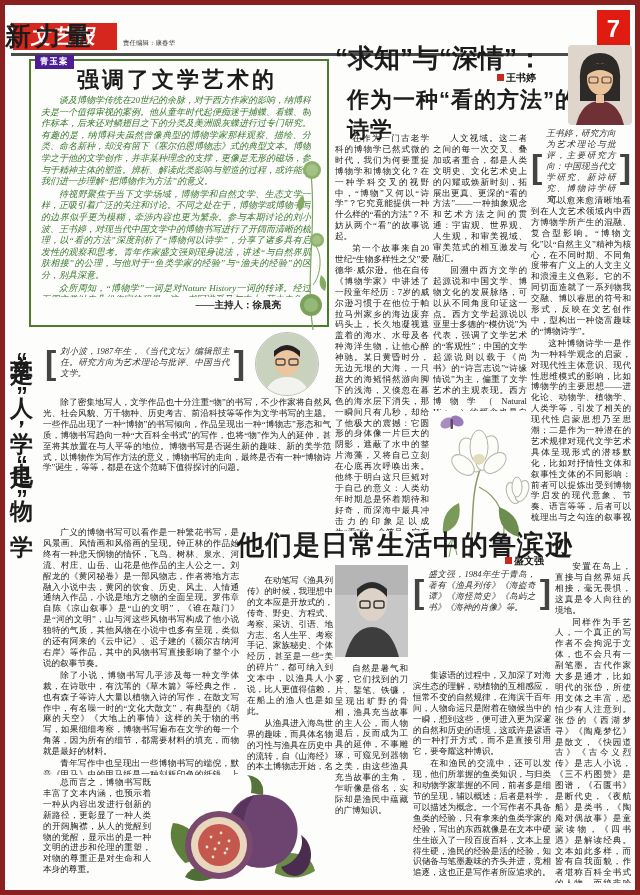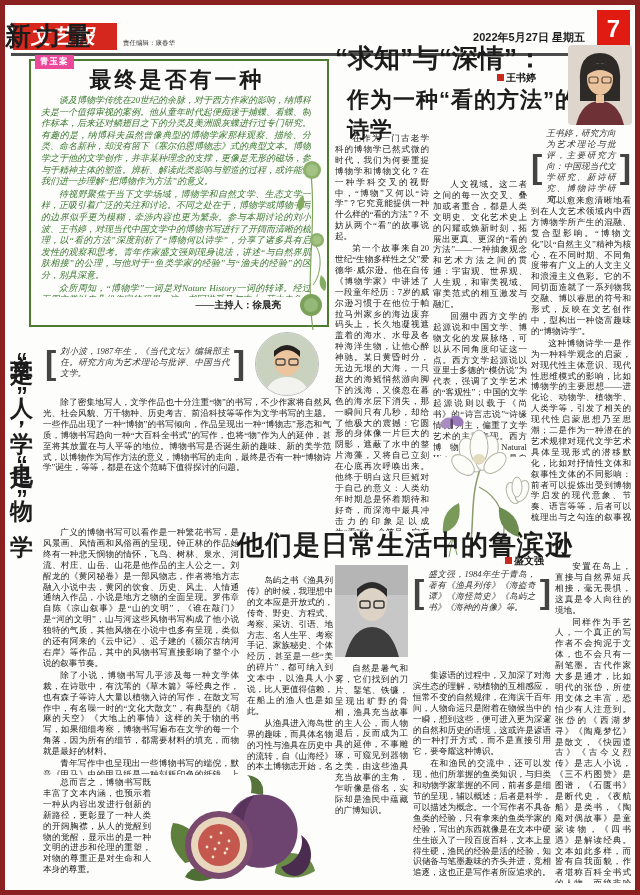--- a/index.html
+++ b/index.html
@@ -8,21 +8,21 @@
   
   .masthead{left:8px;top:18px;width:104px;height:27px;background:#d5271d;color:#fff;display:flex;align-items:center;justify-content:center;font-weight:bold;font-size:20px;font-family:"Liberation Serif",serif;transform-origin:left;letter-spacing:2px;}
   .masthead span{transform:skewX(-10deg);}
   .editor-note{left:118px;top:34px;font-size:6.5px;color:#333;}
   .section-title{left:0;top:14px;width:630px;text-align:left;font-size:26px;font-weight:bold;font-family:"Liberation Sans",sans-serif;letter-spacing:4px;}
   .page-date{left:400px;top:25px;width:180px;text-align:right;font-size:11px;font-weight:bold;font-family:"Liberation Sans",sans-serif;}
   .page-num{left:592px;top:5px;width:33px;height:38px;background:#e01b12;color:#fff;display:flex;align-items:center;justify-content:center;font-size:24px;font-weight:bold;font-family:"Liberation Sans",sans-serif;}
   .header-rule{left:6px;top:48px;width:614px;height:3px;background:#4c4c4c;}
   
   .host-box{left:24px;top:54px;width:296px;height:264px;border:2px solid #4e7b2f;background:#fdfdfb;}
-  .col-tag{left:30px;top:50px;background:#ec4899;color:#fff;font-size:8.5px;padding:1px 5px;font-family:"Liberation Sans",sans-serif;font-weight:bold;letter-spacing:1px;}
+  .col-tag{left:30px;top:50px;background:#4c1d95;color:#fff;font-size:8.5px;padding:1px 5px;font-family:"Liberation Sans",sans-serif;font-weight:bold;letter-spacing:1px;}
   .host-title{left:26px;top:60px;width:292px;text-align:center;font-size:22px;font-weight:bold;font-family:"Liberation Sans",sans-serif;letter-spacing:3px;}
   .host-text{left:36px;top:90px;width:270px;height:202px;overflow:hidden;font-size:9px;line-height:11.6px;color:#39772f;font-style:italic;text-align:justify;}
   .host-sign{left:36px;top:294px;width:240px;text-align:right;font-size:9.5px;font-weight:bold;color:#222;}
   
   .wang-t1{left:330px;top:36px;width:260px;font-size:26px;font-weight:bold;font-family:"Liberation Sans",sans-serif;}
   .wang-t2{left:342px;top:80px;width:290px;font-size:22px;font-weight:bold;font-family:"Liberation Sans",sans-serif;letter-spacing:1px;}
   .author-label{font-size:10px;font-weight:bold;font-family:Liberation Sans, sans-serif;color:#111;}
   .red-sq{display:inline-block;width:7px;height:7px;background:#c92a1f;margin-right:2px;}
   .wang-photo{left:563px;top:40px;width:64px;height:80px;border-radius:4px;overflow:hidden;}
   .col{position:absolute;overflow:hidden;font-size:8.6px;line-height:10.9px;text-align:justify;}
@@ -42,27 +42,26 @@
 </head>
 <body>
 
 <div class="page">
 
   <div class="abs masthead">
       <span>文艺报</span>
     </div>
   <div class="abs editor-note">责任编辑：康春华</div>
   <div class="abs section-title">新力量</div>
-  <div class="abs page-date">2022年5月27日  星期五</div>
   <div class="abs page-num">7</div>
   <div class="abs header-rule"></div>
 
   <div class="abs host-box"></div>
   <div class="abs col-tag">青玉案</div>
-  <div class="abs host-title">最终是否有一种</div>
+  <div class="abs host-title">强调了文学艺术的</div>
   <div class="abs host-text">
     <p class="p">谈及博物学传统在20世纪的余脉，对于西方作家的影响，纳博科夫是一个值得审视的案例。他从童年时代起便痴迷于捕蝶、看蝶、制作标本，后来还对鳞翅目之下的分类及美洲眼灰蝶进行过专门研究。有趣的是，纳博科夫虽然曾像典型的博物学家那样观察、描绘、分类、命名新种，却没有留下《塞尔伯恩博物志》式的典型文本。博物学之于他的文学创作，并非某种理念的支撑，更像是无形的磁场，参与于精神主体的塑造。辨析、解读此类影响与塑造的过程，或许能让我们进一步理解“把博物作为方法”的意义。</p>
     <p class="p">待视野聚焦于当下文学场域，博物学和自然文学、生态文学一样，正吸引着广泛的关注和讨论。不同之处在于，博物学或博物书写的边界似乎更为模糊，牵涉内容也更为繁杂。参与本期讨论的刘小波、王书婷，对现当代中国文学中的博物书写进行了开阔而清晰的梳理，以“看的方法”深度剖析了“博物何以诗学”，分享了诸多具有启发性的观察和思考。青年作家盛文强则现身说法，讲述“与自然界肌肤相接”的公理，与他对于“鱼类学家的经验”与“渔夫的经验”的区分，别具深意。</p>
     <p class="p">众所周知，“博物学”一词是对Nature History一词的转译。经过五四文学以来几代作家的积累，这一书写谱系又与本土“草木虫鱼之学”及志怪、杂录、笔记的流脉融合。前人留下的经典文本，即便曾浸润着行走视野、探向深海的呼吸与心跳，也会遵循风化为标本，若一味沉浸于此类“鱼类学家的经验”或凝固的审美范式，难免会让原本鲜活的感物方式，沦为平庸的“趣味”，甚至成为被消费主义逻辑标签化的“生活美学”。保持及物的、行走的姿态，当然是恢复“新感性”的必要路径，但过程中也需不断反思既有审美范式中隐藏的预设。比如说，几个世纪以来人类活动已经改变了地球整体生态，地质学家提出的“人类世”一词，愈发让人们意识到自然史和人类史的关系处于深度纠缠之中，由此反观博物学既有领域中的成规，或许需要启动新的思考。再如，传统博物学所聚焦之“物”，限于动物、植物、矿物的范围，如何能纳入当下日常生活中包围我们的人造物乃至“数码物”，可能也留待今日的“渔夫”们继续拓展视野、更新工具。</p>
   </div>
   <div class="abs host-sign">——主持人：徐晨亮</div>
 
   <svg class="abs illu" style="left:286px;top:130px;" width="40" height="200" viewBox="0 0 40 200">
     <path d="M20 40 C26 90 14 140 22 195" stroke="#7da45e" stroke-width="1.2" fill="none"></path>
     <path d="M24 110 C32 120 30 140 22 150" stroke="#7da45e" stroke-width="1" fill="none"></path>
@@ -90,21 +89,21 @@
       <rect x="21" y="32" width="9" height="6" rx="2" fill="none" stroke="#5a4a3a" stroke-width="1.2"></rect>
       <rect x="34" y="32" width="9" height="6" rx="2" fill="none" stroke="#5a4a3a" stroke-width="1.2"></rect>
       <path d="M8 80 Q14 56 32 56 Q50 56 56 80 Z" fill="#6e3136"></path>
       <rect x="28" y="50" width="8" height="8" fill="#eac39c"></rect>
     </svg>
   </div>
   <div class="col" style="left:330px;top:128px;width:94px;height:398px;">
     <p class="p">在作为一门古老学科的博物学已然式微的时代，我们为何要重提博物学和博物文化？在一种学科交叉的视野中，“博物”又何以“诗学”？它究竟能提供一种什么样的“看的方法”？不妨从两个“看”的故事说起。</p>
     <p class="p">第一个故事来自20世纪“生物多样性之父”爱德华·威尔逊。他在自传《博物学家》中讲述了一段童年经历：7岁的威尔逊习惯于在他位于帕拉马州家乡的海边废弃码头上，长久地凝视遮盖着的海水、水母及各种海洋生物，让他心醉神驰。某日黄昏时分，无边无垠的大海，一只超大的海鳐悄然游向脚下的浅海，又倏忽在暮色的海水层下消失，那一瞬间只有几秒，却给了他极大的震撼：它圆形的身体像一片巨大的阴影，遮蔽了水中的整片海藻，又将自己立刻在心底再次呼唤出来。他终于明白这只巨鳐对于自己的意义：人类幼年时期总是怀着期待和好奇，而深海中最具冲击力的印象足以成为“看”的一个符号。它在凡俗经验之上造成巨大的震撼和魅惑，是他终生对自然万物精微观察、始于求知欲的起点。这几乎可以看作是人类在文明道路上不断“求知”的一个隐喻，由观察之“看”而起的博物学通过丰富的实践来建构科学的一角，这种实践性往往能够同时打开理性和感性以及科学和人文艺术之间的大门。</p>
   </div>
-  <div class="col" style="left:428px;top:128px;width:94px;height:278px;margin-top:46px;">
+  <div class="col" style="left:428px;top:128px;width:94px;height:278px;">
     <p class="p">人文视域。这二者之间的每一次交叉、叠加或者重合，都是人类文明史、文化艺术史上的闪耀或焕新时刻，拓展出更真、更深的“看的方法”——一种抽象观念和艺术方法之间的贯通：宇宙观、世界观、人生观，和审美视域、审美范式的相互激发与融汇。</p>
     <p class="p">回溯中西方文学的起源说和中国文学、博物文化的发展脉络，可以从不同角度印证这一点。西方文学起源说以亚里士多德的“模仿说”为代表，强调了文学艺术的“客观性”；中国的文学起源说则以载于《尚书》的“诗言志说”“诗缘情说”为主，偏重了文学艺术的主观表现。西方博物学（Natural History）的概念也是自希腊博物学家以来愈加偏重于自然科学规律的探索，此后的博物学家林奈、布丰、达尔文、法布尔、缪尔，古尔德、威尔逊——不论是以科学性见长还是兼具文学性，这一脉相承之路愈趋向于科学。中国的博物学却能看到孔子所言“多识于鸟兽草木之名”的延展与诗性的交织，天然地带有多识博闻、校雠考辨与文学博物学色彩，也因此，中国历代的博物学传统往往是文学家、艺术家手中一身、人文色彩浓郁的。</p>
 
   </div>
   <div class="bio-box" style="left:526px;top:128px;width:100px;height:66px;">
     <span class="bracket">[</span>
     <span class="bio-text">王书婷，研究方向为艺术理论与批评，主要研究方向：中国现当代文学研究、新诗研究、博物诗学研究。</span>
     <span class="bracket">]</span>
   </div>
   <div class="col" style="left:526px;top:190px;width:100px;height:328px;">
@@ -203,21 +202,21 @@
       <rect width="73" height="92" fill="#c7c7c7"></rect>
       <rect width="73" height="30" fill="#b5b5b5"></rect>
       <ellipse cx="37" cy="38" rx="15" ry="18" fill="#dcd2c6"></ellipse>
       <path d="M22 32 Q37 14 52 32 L52 24 Q37 10 22 24 Z" fill="#2b2b2b"></path>
       <rect x="25" y="36" width="10" height="7" rx="2" fill="none" stroke="#333" stroke-width="1.4"></rect>
       <rect x="39" y="36" width="10" height="7" rx="2" fill="none" stroke="#333" stroke-width="1.4"></rect>
       <path d="M10 92 Q18 62 37 62 Q56 62 64 92 Z" fill="#3d3d3d"></path>
     </svg>
   </div>
   <div class="col" style="left:242px;top:570px;width:86px;height:198px;">
-    <p class="p">岛屿之书《渔具列传》的时候，我理想中的文本应是开放式的，传奇、野史、方程式、考察、采访、引语、地方志、名人生平、考察手记、家族秘史、个体经历，甚至是一些“美的碎片”，都可纳入到文本中，以渔具人小说，比人更值得信赖，在船上的渔人也是如此。</p>
+    <p class="p">在动笔写《渔具列传》的时候，我理想中的文本应是开放式的，传奇、野史、方程式、考察、采访、引语、地方志、名人生平、考察手记、家族秘史、个体经历，甚至是一些“美的碎片”，都可纳入到文本中，以渔具人小说，比人更值得信赖，在船上的渔人也是如此。</p>
     <p class="p">从渔具进入海岛世界的趣味，而具体名物的习性与渔具在历史中的流转，自《山海经》的本土博物志开始，名词的诞生与演变，都需要书上所说的地方经验，是缄默的经验，海洋谚语的习性观察，靠身体力行的田野切磋。</p>
   </div>
   <div class="col" style="left:330px;top:658px;width:73px;height:220px;">
     <p class="p">自然是暑气和雾，它们找到的刀片、錾笔、铁镰，呈现出旷野的骨相，渔具充当故事的主人公，而人物退后，反而成为工具的延伸，不事雕琢，可窥见到器物之美，由这些渔具充当故事的主角，乍听像是俗名，实际却是渔民中蕴藏的广博知识。</p>
   </div>
   <div class="bio-box" style="left:408px;top:556px;width:138px;height:60px;">
     <span class="bracket">[</span>
     <span class="bio-text">盛文强，1984年生于青岛，著有《渔具列传》《海盗奇谭》《海怪简史》《岛屿之书》《海神的肖像》等。</span>
     <span class="bracket">]</span>
   </div>

